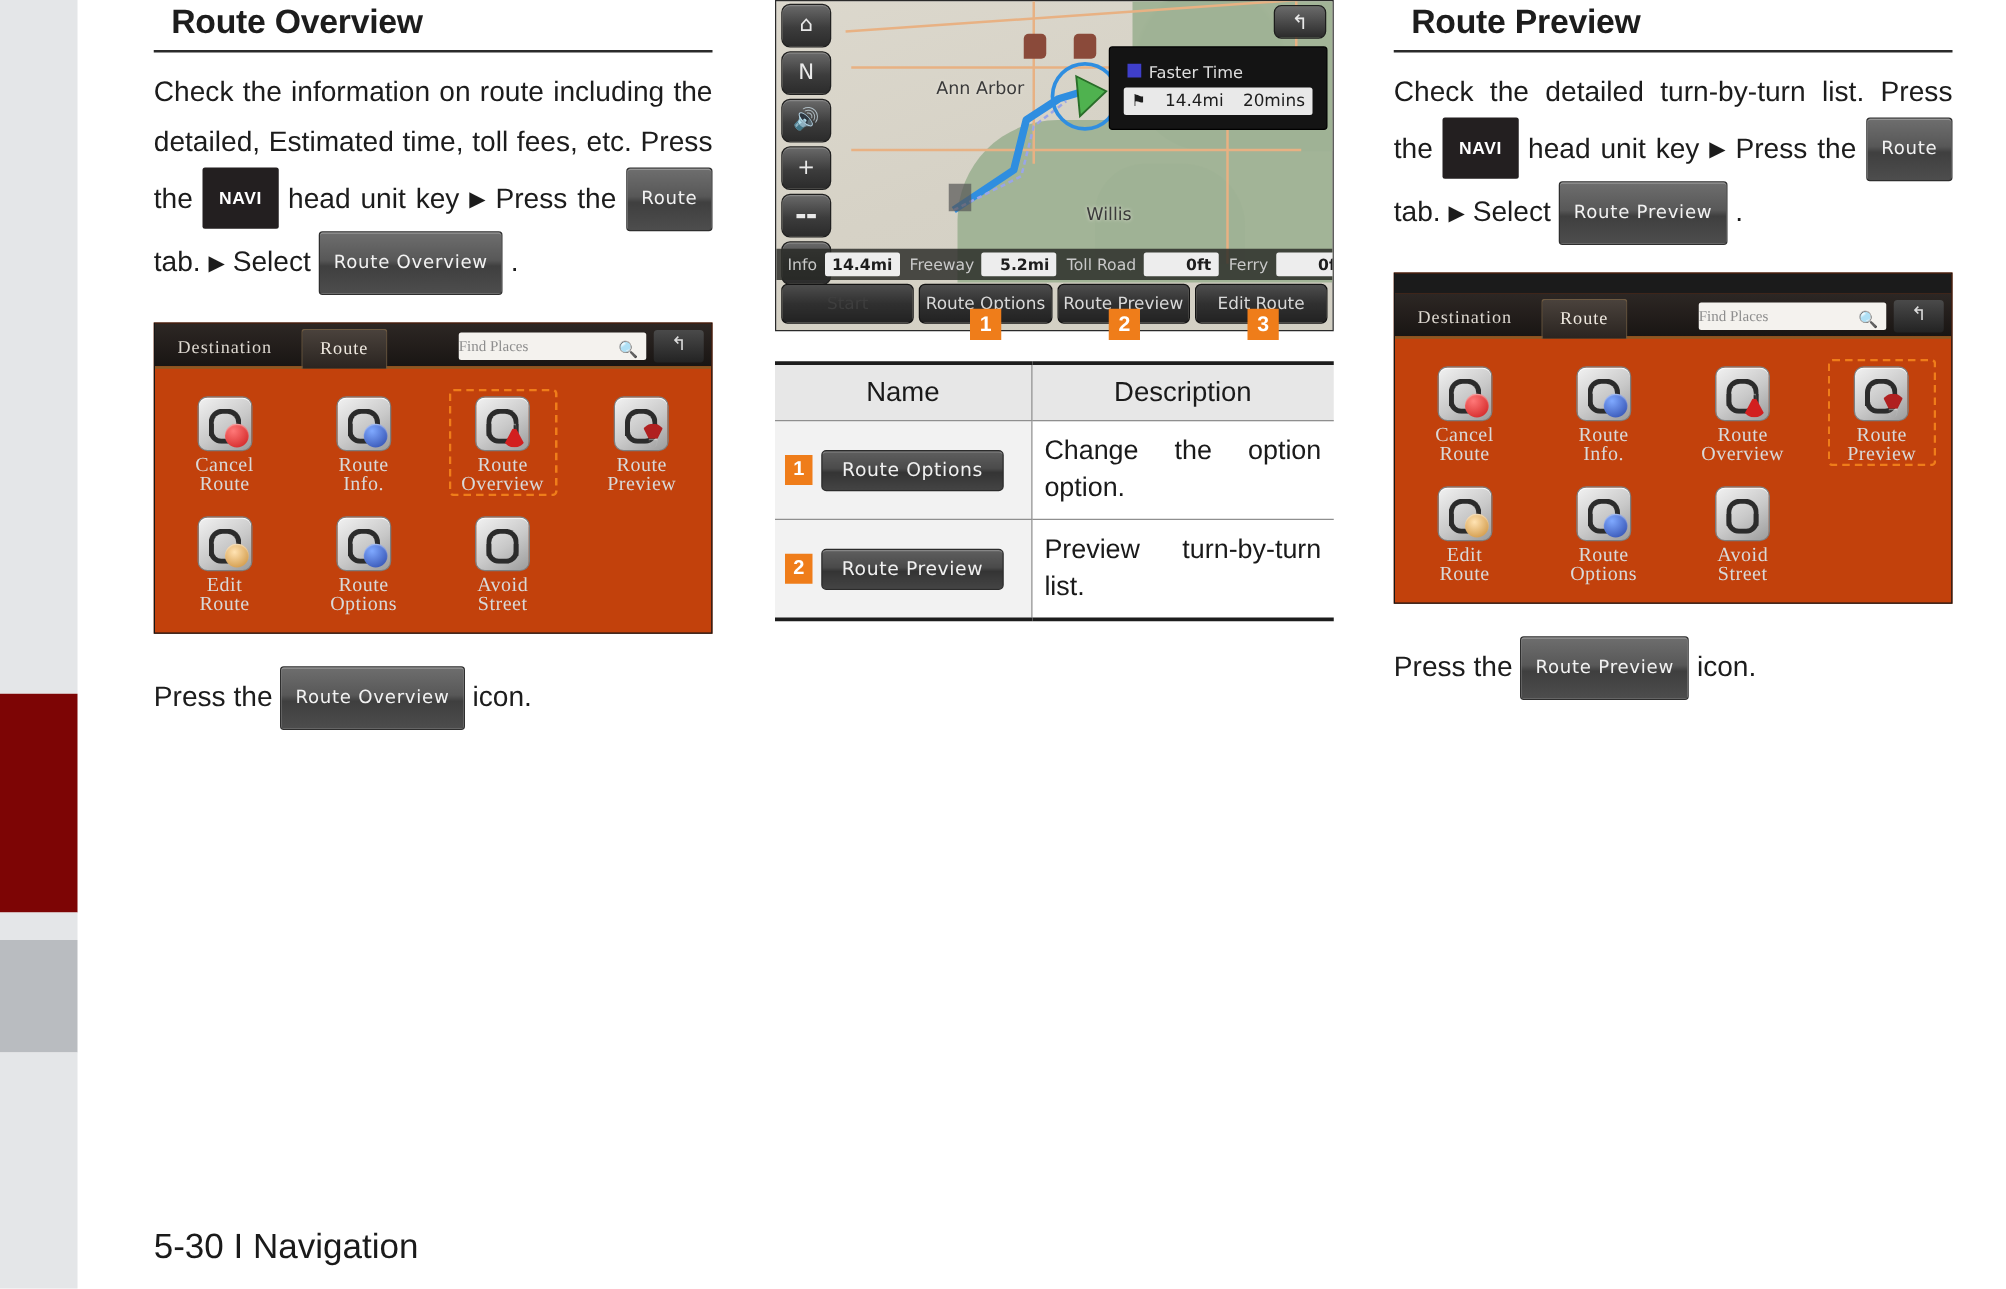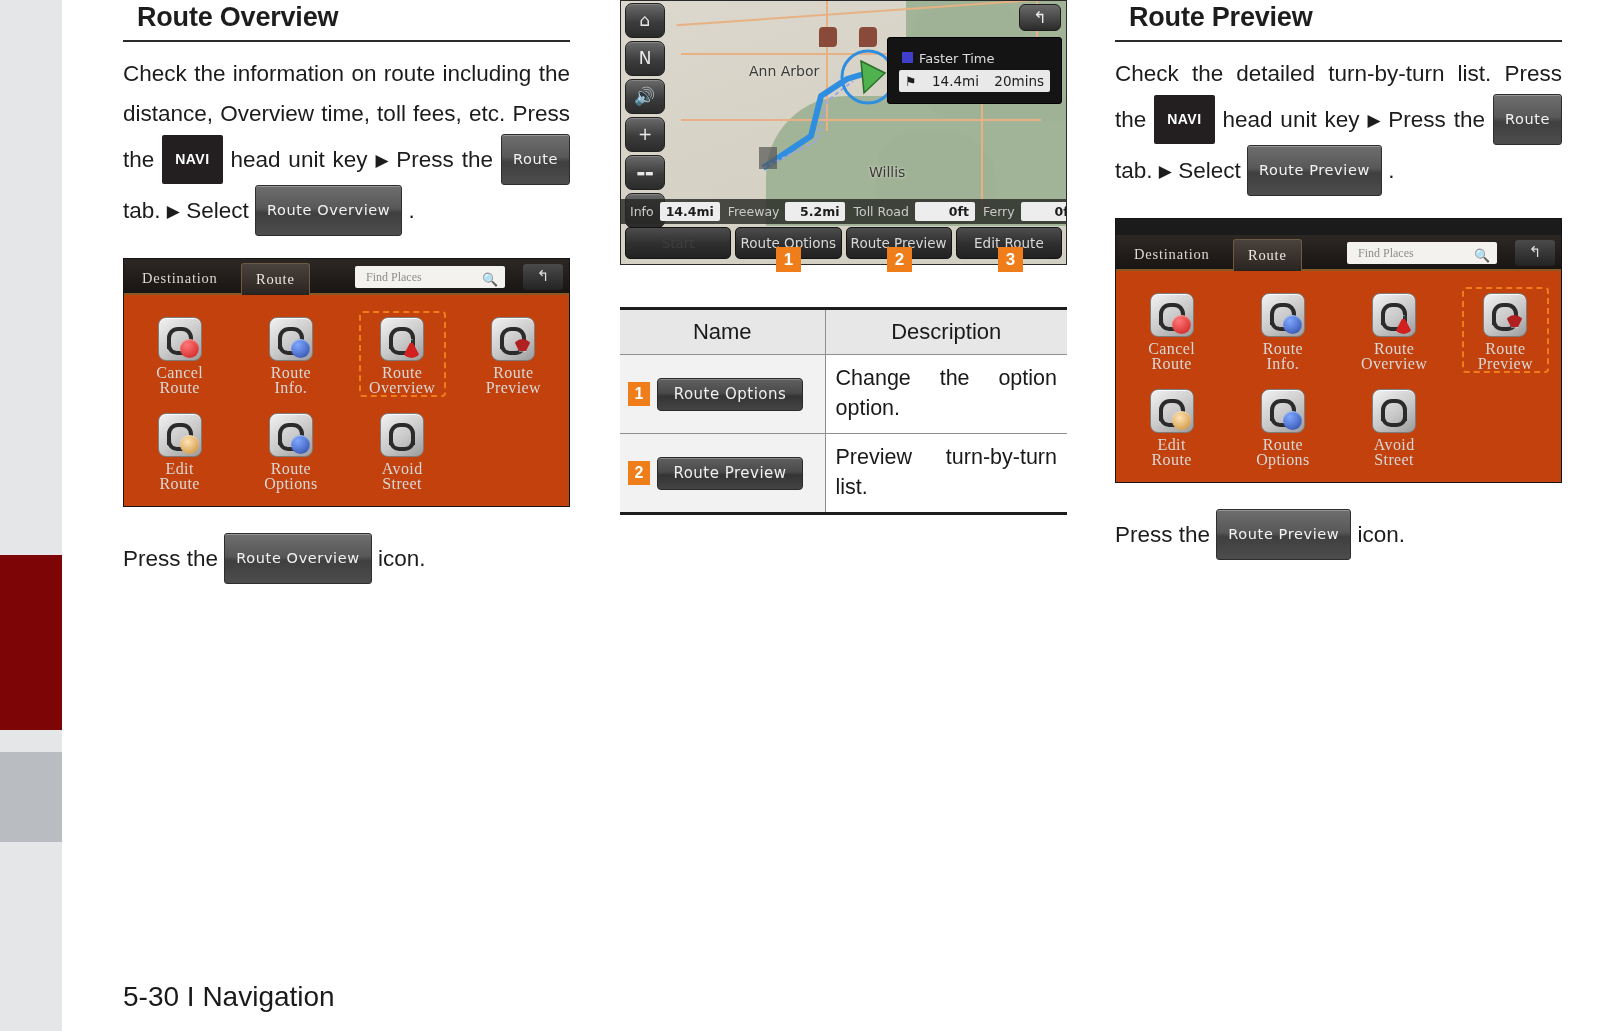--- a/index.html
+++ b/index.html
@@ -65,23 +65,23 @@
   .shot .tab {
     position:absolute; top:4px; height:32px; line-height:30px;
     color:#dcd7cf; font-size:14.5px; letter-spacing:.8px; padding:0 14px;
   }
   .shot .tab.t-dest { left:4px; }
   .shot .tab.t-route {
     left:117px; background:linear-gradient(180deg,#4a423c 0%,#2a2420 100%);
     border:1px solid #6d5a42; border-bottom:none; border-radius:3px 3px 0 0; color:#efe9e0;
   }
   .shot .find {
-    position:absolute; right:64px; top:7px; width:150px; height:22px;
+    position:absolute; right:52px; top:7px; width:150px; height:22px;
     background:#f4f2ee; border-radius:2px; color:#8d8d8d; font-size:12px;
-    line-height:22px; padding-left:11px;
+    line-height:22px; padding-left:0;
   }
   .shot .find .mag { position:absolute; right:6px; top:3px; color:#6e6e6e; font-size:13px; }
   .shot .backbtn {
     position:absolute; right:6px; top:5px; width:40px; height:26px;
     background:linear-gradient(180deg,#4a4a4a,#232323); border-radius:3px;
     color:#ddd; font-size:15px; text-align:center; line-height:25px;
   }
   .shot .grid { position:relative; padding:14px 0 10px; }
   .shot-row { display:flex; }
   .shot-cell { position:relative; width:25%; text-align:center; padding:8px 0 4px; }
@@ -172,21 +172,21 @@
     color:#d8d8d8; font-size:13.5px; text-align:center; line-height:30px;
   }
   .map-btn.dim { color:#3e3e3e; }
   .num-badge {
     position:absolute; width:25px; height:25px; background:#ef7d1a; color:#fff;
     font-size:17px; font-weight:bold; text-align:center; line-height:25px;
     font-family:"Liberation Sans", sans-serif;
   }
 
   
-  table.spec { border-collapse:collapse; width:447px; margin-top:42px; font-size:21px; }
+  table.spec { border-collapse:collapse; width:447px; margin-top:24px; font-size:21px; }
   table.spec thead th {
     background:#e7e7e7; border-top:3px solid #1d1d1d; border-bottom:1px solid #8f8f8f;
     font-weight:normal; font-size:22px; padding:9px 0; color:#1a1a1a;
   }
   table.spec thead th.c1 { width:205px; border-right:1px solid #8f8f8f; }
   table.spec tbody td { border-bottom:1px solid #8f8f8f; vertical-align:middle; }
   table.spec tbody tr:last-child td { border-bottom:3px solid #1d1d1d; }
   table.spec td.c1 { background:#f2f2f2; border-right:1px solid #8f8f8f; padding:10px 8px; }
   table.spec td.c2 { padding:8px 10px 10px; font-size:21.5px; line-height:30px; text-align:justify; }
   .row-num {
@@ -219,21 +219,21 @@
 
 <div id="page">
 
   <div class="col" id="col1">
 
     <div class="sec-head">
       <h2>Route Overview</h2>
     </div>
 
     <div class="body-text">
-      <span>Check the information on route including the distance, Overview time, toll fees, etc.</span>
+      <span>Check the information on route including the detailed, Estimated time, toll fees, etc.</span>
       <span>Press  the</span>
       <span class="key-navi">NAVI</span>
       <span>head unit key</span>
       <span class="tri">▶</span>
       <span>Press</span>
       <span>the</span>
       <span class="key-btn">Route</span>
       <span>tab.</span>
       <span class="tri">▶</span>
       <span>Select</span>

